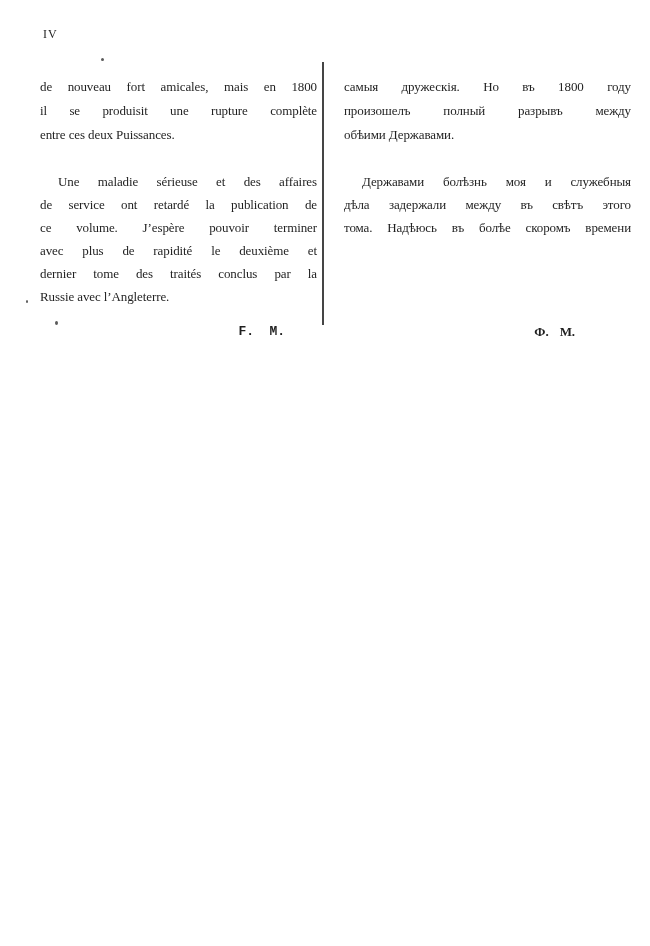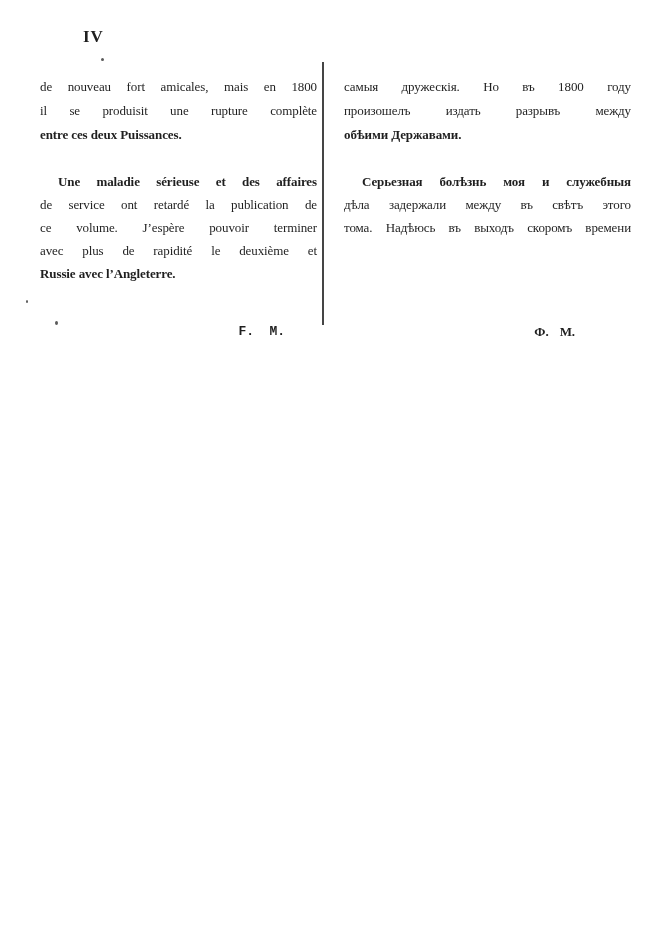--- a/index.html
+++ b/index.html
@@ -17,24 +17,23 @@
     margin: 0 auto;
     background: var(--background);
     color: var(--text);
     font-family: "Liberation Serif", "DejaVu Serif", serif;
     overflow: hidden;
   }
   .pagenum {
     position: absolute;
     left: 43px;
     top: 27px;
-    font-size: 17px;
-    font-weight: bold;
+    font-size: 12px;
+    font-weight: normal;
     letter-spacing: 1px;
-    margin-left: 40px;
   }
   .divider {
     position: absolute;
     left: 322px;
     top: 62px;
     width: 2px;
     height: 263px;
     background: var(--divider);
   }
   .col {
@@ -53,23 +52,22 @@
   .para-2 .ln { line-height: 23px; }
   .ln {
     text-align: justify;
     text-align-last: justify;
     text-justify: inter-word;
     white-space: normal;
   }
   .ln.last {
     text-align: center;
     text-align-last: left;
-    font-weight: bold;
   }
-  .ln.indent { text-indent: 18px; font-weight: bold; }
+  .ln.indent { text-indent: 18px; }
   .sig {
     position: absolute;
     left: 0; right: 0;
     top: 308px;
     line-height: 24px;
     font-weight: bold;
     text-align: right;
     word-spacing: 8px;
   }
   .sig-left  { padding-right: 32px; font-family: Liberation Mono, monospace; }
@@ -96,35 +94,36 @@
     <div class="para para-1">
       <div class="ln fill">de nouveau fort amicales, mais en 1800</div>
       <div class="ln fill">il se produisit une rupture complète</div>
       <div class="ln last">entre ces deux Puissances.</div>
     </div>
     <div class="para para-2">
       <div class="ln fill indent">Une maladie sérieuse et des affaires</div>
       <div class="ln fill">de service ont retardé la publication de</div>
       <div class="ln fill">ce volume. J’espère pouvoir terminer</div>
       <div class="ln fill">avec plus de rapidité le deuxième et</div>
+      <div class="ln fill">dernier tome des traités conclus par la</div>
       <div class="ln last">Russie avec l’Angleterre.</div>
     </div>
     <div class="sig sig-left">F. M.</div>
   </section>
 
   <section class="col col-right">
     <div class="para para-1">
       <div class="ln fill">самыя дружескія. Но въ 1800 году</div>
-      <div class="ln fill">произошелъ издать разрывъ между</div>
+      <div class="ln fill">произошелъ полный разрывъ между</div>
       <div class="ln last">обѣими Державами.</div>
     </div>
     <div class="para para-2">
-      <div class="ln fill indent">Серьезная болѣзнь моя и служебныя</div>
+      <div class="ln fill indent">Державами болѣзнь моя и служебныя</div>
       <div class="ln fill">дѣла задержали между въ свѣтъ этого</div>
-      <div class="ln fill">тома. Надѣюсь въ выходъ скоромъ времени</div>
+      <div class="ln fill">тома. Надѣюсь въ болѣе скоромъ времени</div>
     </div>
     <div class="sig sig-right">Ф. М.</div>
   </section>
 
   <div class="speck speck-1"></div>
   <div class="speck speck-2"></div>
   <div class="speck speck-3"></div>
 
 </div>
 

